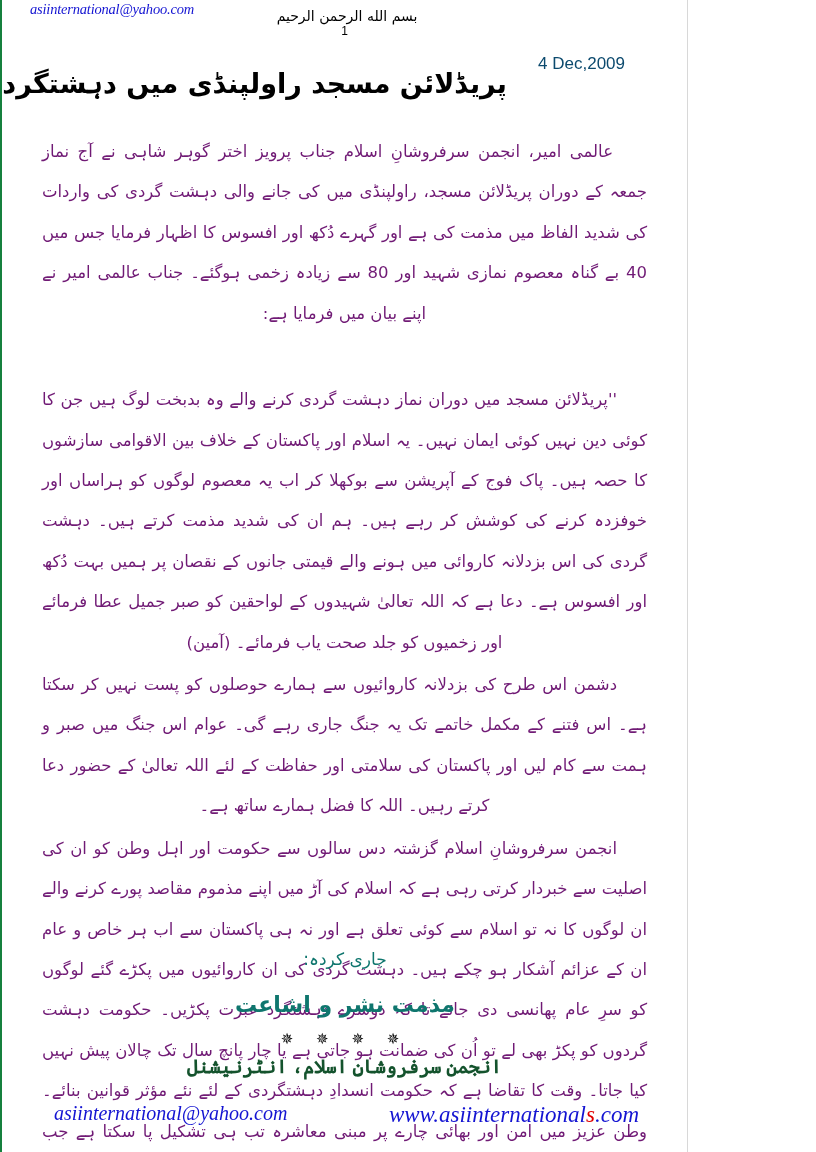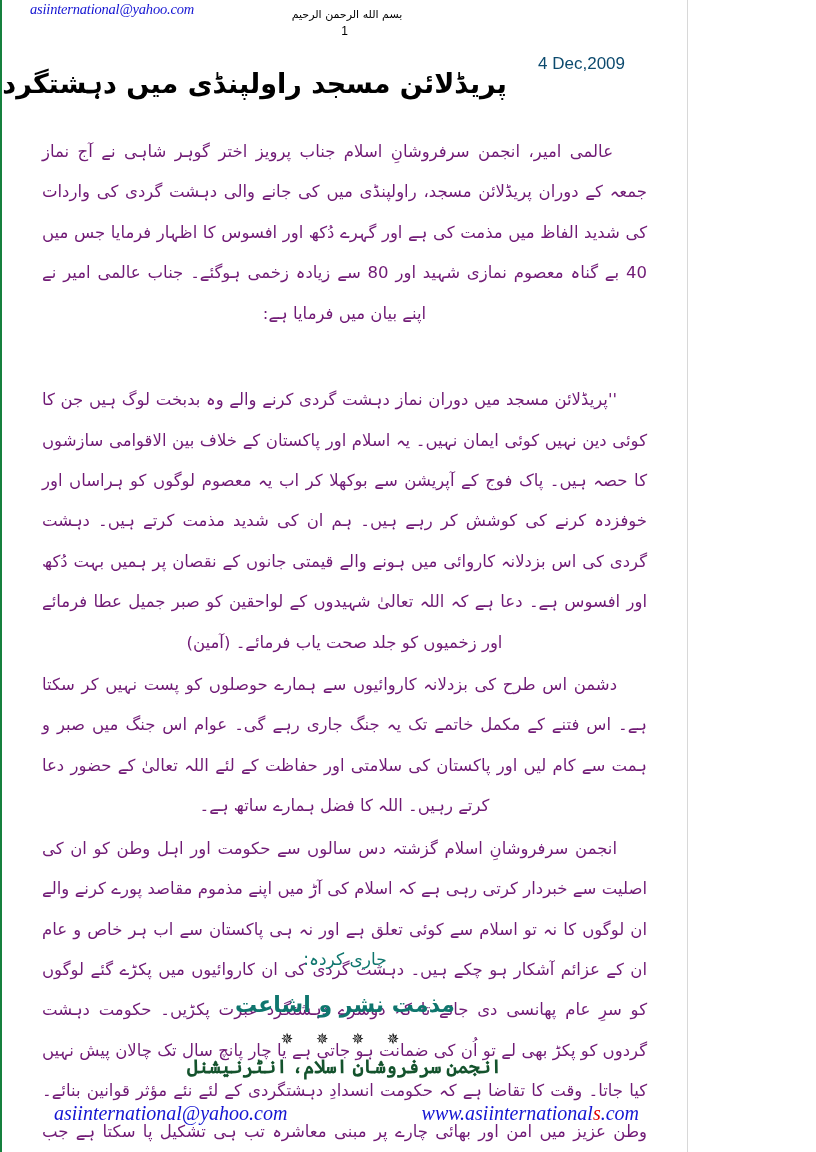--- a/index.html
+++ b/index.html
@@ -30,21 +30,21 @@
     letter-spacing: -0.2px;
     white-space: nowrap;
   }
   .bismillah {
     position: absolute;
     left: 5px;
     right: 0;
     top: 8px;
     text-align: center;
     font-family: "DejaVu Sans", "Liberation Sans", sans-serif;
-    font-size: 11px;
+    font-size: 14px;
     color: #000000;
     direction: rtl;
   }
   .page-number {
     position: absolute;
     left: 0;
     right: 0;
     top: 24px;
     text-align: center;
     font-family: "Liberation Sans", "DejaVu Sans", sans-serif;
@@ -179,21 +179,21 @@
     font-size: 20px;
     color: #1414d2;
     white-space: nowrap;
   }
   .footer-site {
     position: absolute;
     right: 48px;
     top: 0;
     font-family: "Liberation Serif", "DejaVu Serif", serif;
     font-style: italic;
-    font-size: 20px;
+    font-size: 23px;
     color: #1414d2;
     white-space: nowrap;
   }
   .footer-site .hl {
     color: #e00000;
   }
 </style>
 </head>
 <body>
 

